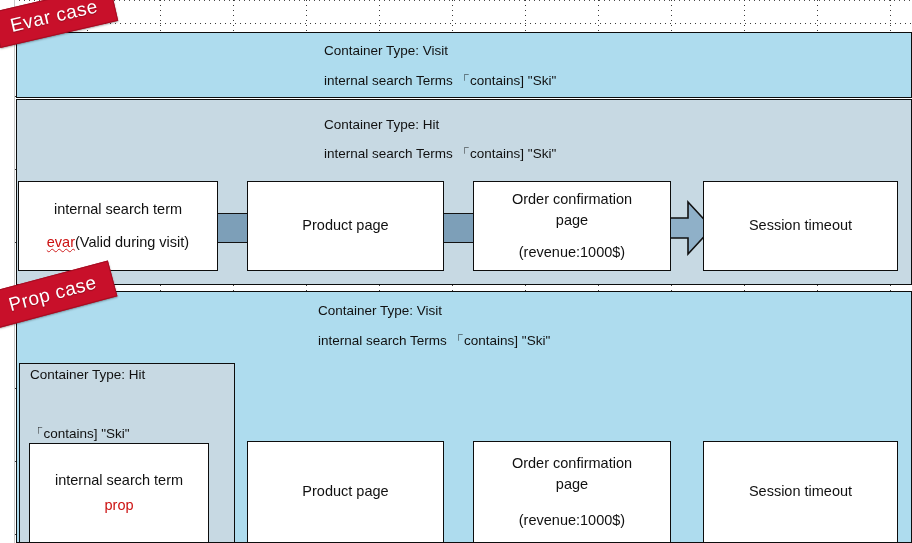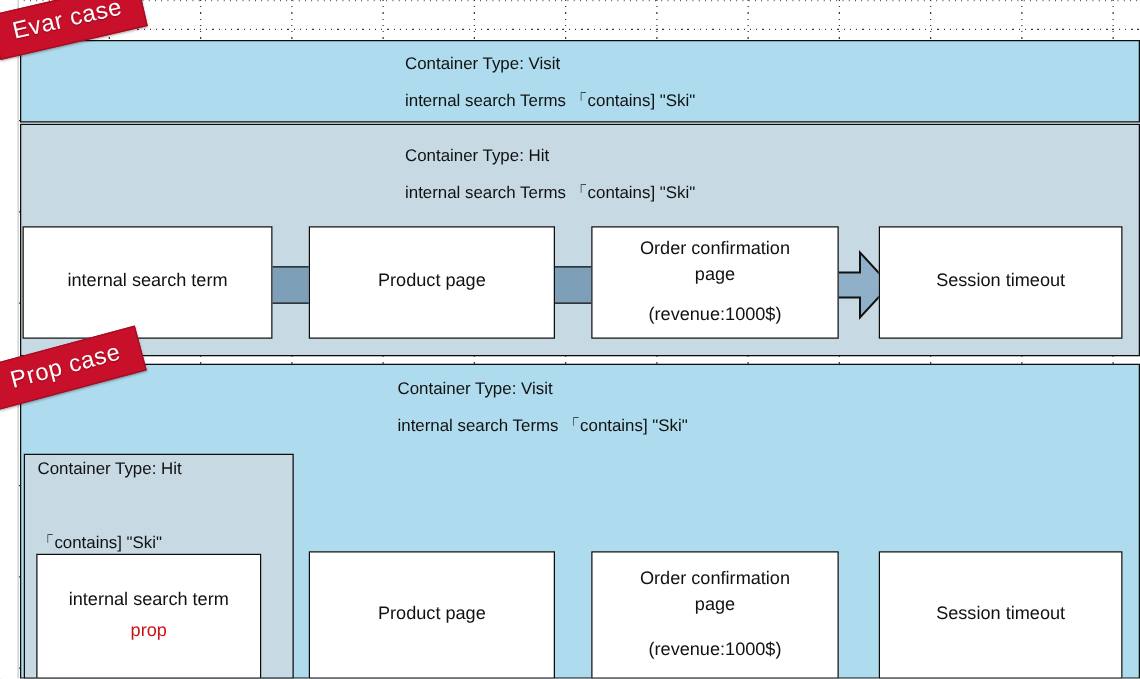--- a/index.html
+++ b/index.html
@@ -150,20 +150,23 @@
 
   <div class="connector" style="left:212px; top:213px; width:44px; height:30px;"></div>
   <div class="connector" style="left:442px; top:213px; width:44px; height:30px;"></div>
 
   <svg class="blockarrow" style="left:666px; top:196px; width:48px; height:64px;" viewBox="0 0 48 64">
     <polygon points="2,22 22,22 22,6 46,32 22,58 22,42 2,42" fill="#8fb0c8" stroke="#111111" stroke-width="1.6" stroke-linejoin="miter"></polygon>
   </svg>
 
   <div class="node-box" style="left:18px; top:181px; width:200px; height:90px;">
     <span class="ln">internal search term</span>
+    <span class="ln" style="margin-top:12px;">
+      <span class="red-accent squiggle">evar</span><span>(Valid during visit)</span>
+    </span>
   </div>
 
   <div class="node-box" style="left:247px; top:181px; width:197px; height:90px;">
     <span class="ln">Product page</span>
   </div>
 
   <div class="node-box" style="left:473px; top:181px; width:198px; height:90px;">
     <span class="ln">Order confirmation</span>
     <span class="ln">page</span>
     <span class="ln" style="margin-top:10px;">(revenue:1000$)</span>

